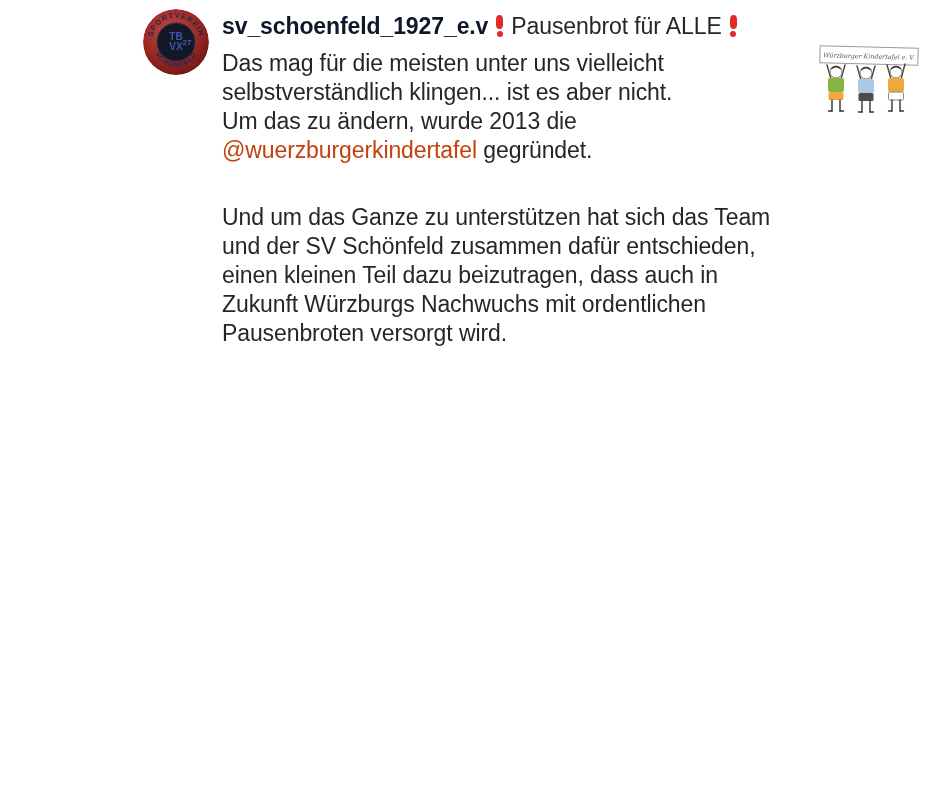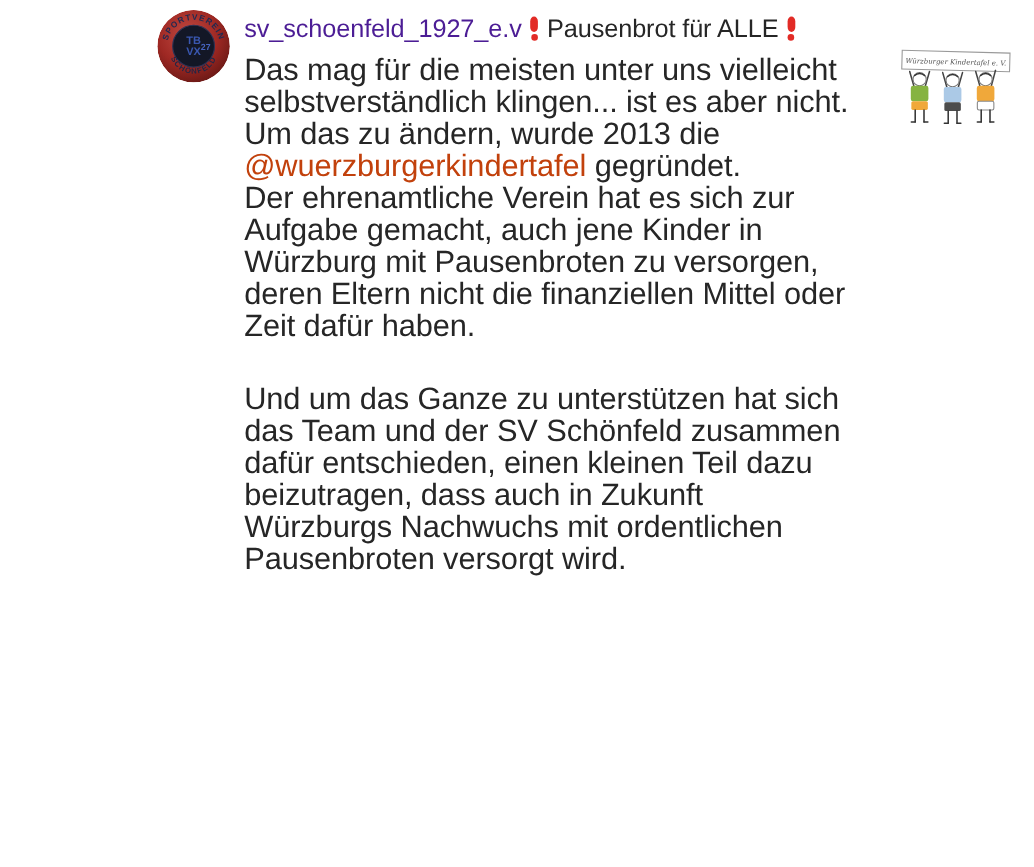--- a/index.html
+++ b/index.html
@@ -35,27 +35,27 @@
     width: 556px;
     letter-spacing: -0.1px;
   }
   .header-line {
     font-size: 23px;
     line-height: 32px;
     margin-bottom: 7px;
     color: #262626;
   }
   .username {
-    font-weight: 400;
-    color: #4c1d95;
+    font-weight: 700;
+    color: #0f172a;
     text-decoration: none;
     cursor: pointer;
   }
   .caption-col p.body {
-    font-size: 28px;
+    font-size: 23px;
     line-height: 29px;
     margin: 0;
   }
   .caption-col p.body.block-gap { margin-top: 38px; }
   .mention {
     color: #c2410c;
     text-decoration: none;
     cursor: pointer;
   }
 
@@ -124,21 +124,20 @@
     </svg>
   </div>
 
   <div class="caption-col">
     <p class="header-line"><a class="username" href="#">sv_schoenfeld_1927_e.v</a><span class="excl"><span class="bar"></span><span class="dot"></span></span><span>Pausenbrot für ALLE</span><span class="excl"><span class="bar"></span><span class="dot"></span></span></p>
 
     <p class="body">Das mag für die meisten unter uns vielleicht selbstverständlich klingen... ist es aber nicht.</p>
 
     <p class="body"><span>Um das zu ändern, wurde 2013 die </span><a class="mention" href="#">@wuerzburgerkindertafel</a><span> gegründet.</span></p>
 
-    <p class="body">Der ehrenamtliche Verein hat es sich zur Aufgabe gemacht, auch jene Kinder in Würzburg mit Pausenbroten zu versorgen, deren Eltern nicht die finanziellen Mittel oder Zeit dafür haben.</p>
 
     <p class="body block-gap">Und um das Ganze zu unterstützen hat sich das Team und der SV Schönfeld zusammen dafür entschieden, einen kleinen Teil dazu beizutragen, dass auch in Zukunft Würzburgs Nachwuchs mit ordentlichen Pausenbroten versorgt wird.</p>
 
   </div>
 
   <div class="side-logo">
     <svg viewBox="0 0 112 74" xmlns="http://www.w3.org/2000/svg">
 
       <g transform="rotate(1.5 56 13)">
         <rect x="7" y="5" width="98" height="17" fill="#ffffff" stroke="#9a9a9a" stroke-width="1"></rect>

